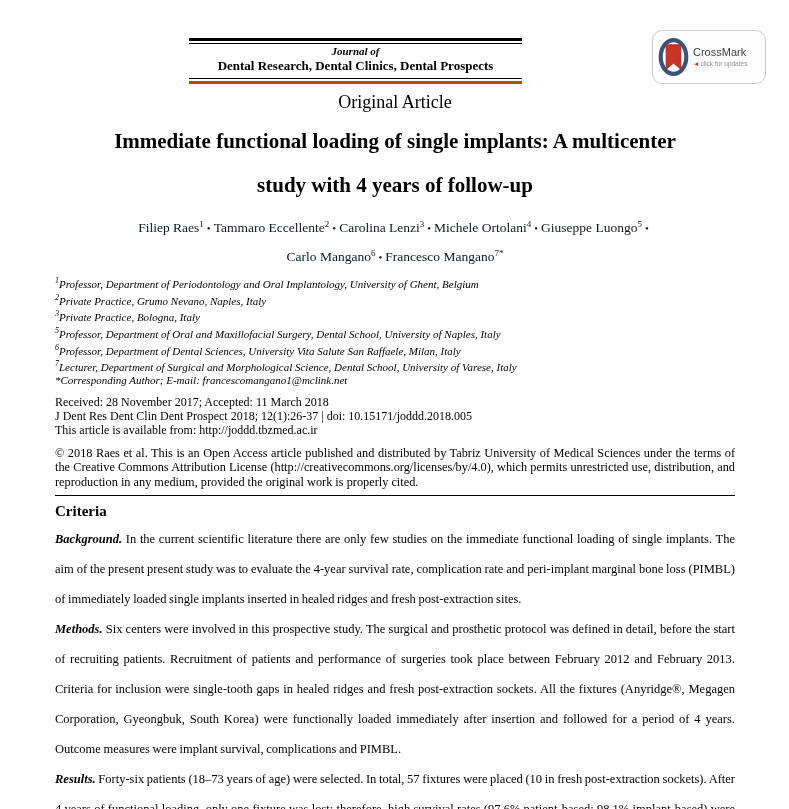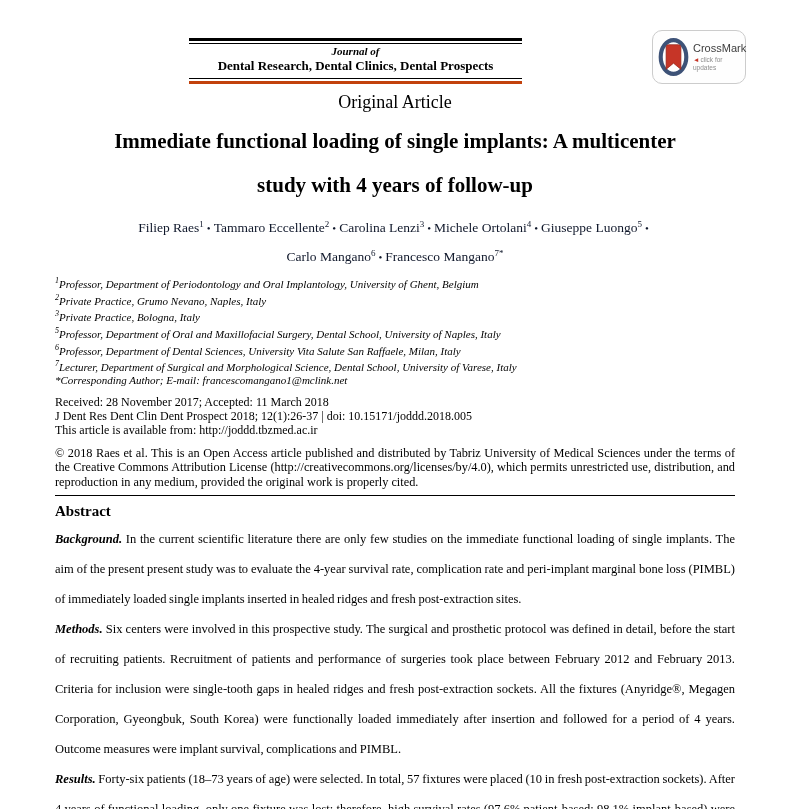--- a/index.html
+++ b/index.html
@@ -20,21 +20,21 @@
     padding: 2px 0; box-sizing: border-box;
   }
   .journal-inner {
     border-top: 1px solid #000; border-bottom: 1px solid #000;
     padding: 1px 4px 4px; text-align: center; white-space: nowrap;
   }
   .journal-pre { font-style: italic; font-size: 11px; line-height: 13px; font-weight: bold; }
   .journal-name { font-weight: bold; font-size: 13px; line-height: 16px; }
 
   .crossmark {
-    position: absolute; left: 652px; top: 30px; width: 94px; height: 54px;
+    position: absolute; left: 652px; top: 30px; width: 114px; height: 54px;
     border: 1px solid #cccccc; border-radius: 10px; background: #fefefe;
     display: flex; align-items: center; gap: 3px; padding: 3px 4px;
     box-sizing: border-box; cursor: pointer;
   }
   .cm-logo { width: 33px; height: 44px; flex: 0 0 auto; }
   .cm-text { display: flex; flex-direction: column; }
   .cm-title { font-family: "Liberation Sans", sans-serif; font-size: 11px; color: #3d3d3d; line-height: 12px; }
   .cm-sub { font-family: "Liberation Sans", sans-serif; font-size: 6.5px; color: #8d8d8d; line-height: 8px; margin-top: 2px; }
   .cm-arrow { color: #c63527; font-size: 6.5px; margin-right: 1px; }
 
@@ -110,21 +110,21 @@
     <div class="meta">
       <div>Received: 28 November 2017; Accepted: 11 March 2018</div>
       <div>J Dent Res Dent Clin Dent Prospect 2018; 12(1):26-37 | doi: 10.15171/joddd.2018.005</div>
       <div>This article is available from: http://joddd.tbzmed.ac.ir</div>
     </div>
 
     <div class="copyright">© 2018 Raes et al. This is an Open Access article published and distributed by Tabriz University of Medical Sciences under the terms of the Creative Commons Attribution License (http://creativecommons.org/licenses/by/4.0), which permits unrestricted use, distribution, and reproduction in any medium, provided the original work is properly cited.</div>
 
     <hr class="rule">
 
-    <div class="abs-heading">Abstract</div>
+    <div class="abs-heading">Criteria</div>
     <div class="abs-body" id="abstract-body">
         <p class="abs-para"><span class="abs-label">Background.</span> In the current scientific literature there are only few studies on the immediate functional loading of single implants. The aim of the present present study was to evaluate the 4-year survival rate, complication rate and peri-implant marginal bone loss (PIMBL) of immediately loaded single implants inserted in healed ridges and fresh post-extraction sites.</p>
         <p class="abs-para"><span class="abs-label">Methods.</span> Six centers were involved in this prospective study. The surgical and prosthetic protocol was defined in detail, before the start of recruiting patients. Recruitment of patients and performance of surgeries took place between February 2012 and February 2013. Criteria for inclusion were single-tooth gaps in healed ridges and fresh post-extraction sockets. All the fixtures (Anyridge®, Megagen Corporation, Gyeongbuk, South Korea) were functionally loaded immediately after insertion and followed for a period of 4 years. Outcome measures were implant survival, complications and PIMBL.</p>
         <p class="abs-para"><span class="abs-label">Results.</span> Forty-six patients (18–73 years of age) were selected. In total, 57 fixtures were placed (10 in fresh post-extraction sockets). After 4 years of functional loading, only one fixture was lost; therefore, high survival rates (97.6% patient-based; 98.1% implant-based) were reported. In addition, a limited incidence of biologic (4.8% patient-based; 3.8% implant-based) and prosthetic (9.7% patient-based; 7.6% implant-based) complications was reported. The overall 4-year PIMBL amounted to 0.38±0.21 mm (healed ridges: 0.4±0.21 mm; fresh post-extraction sockets: 0.33±0.20 mm).</p>
       </div>
 
   </div>
 </div>
 
 </body></html>

